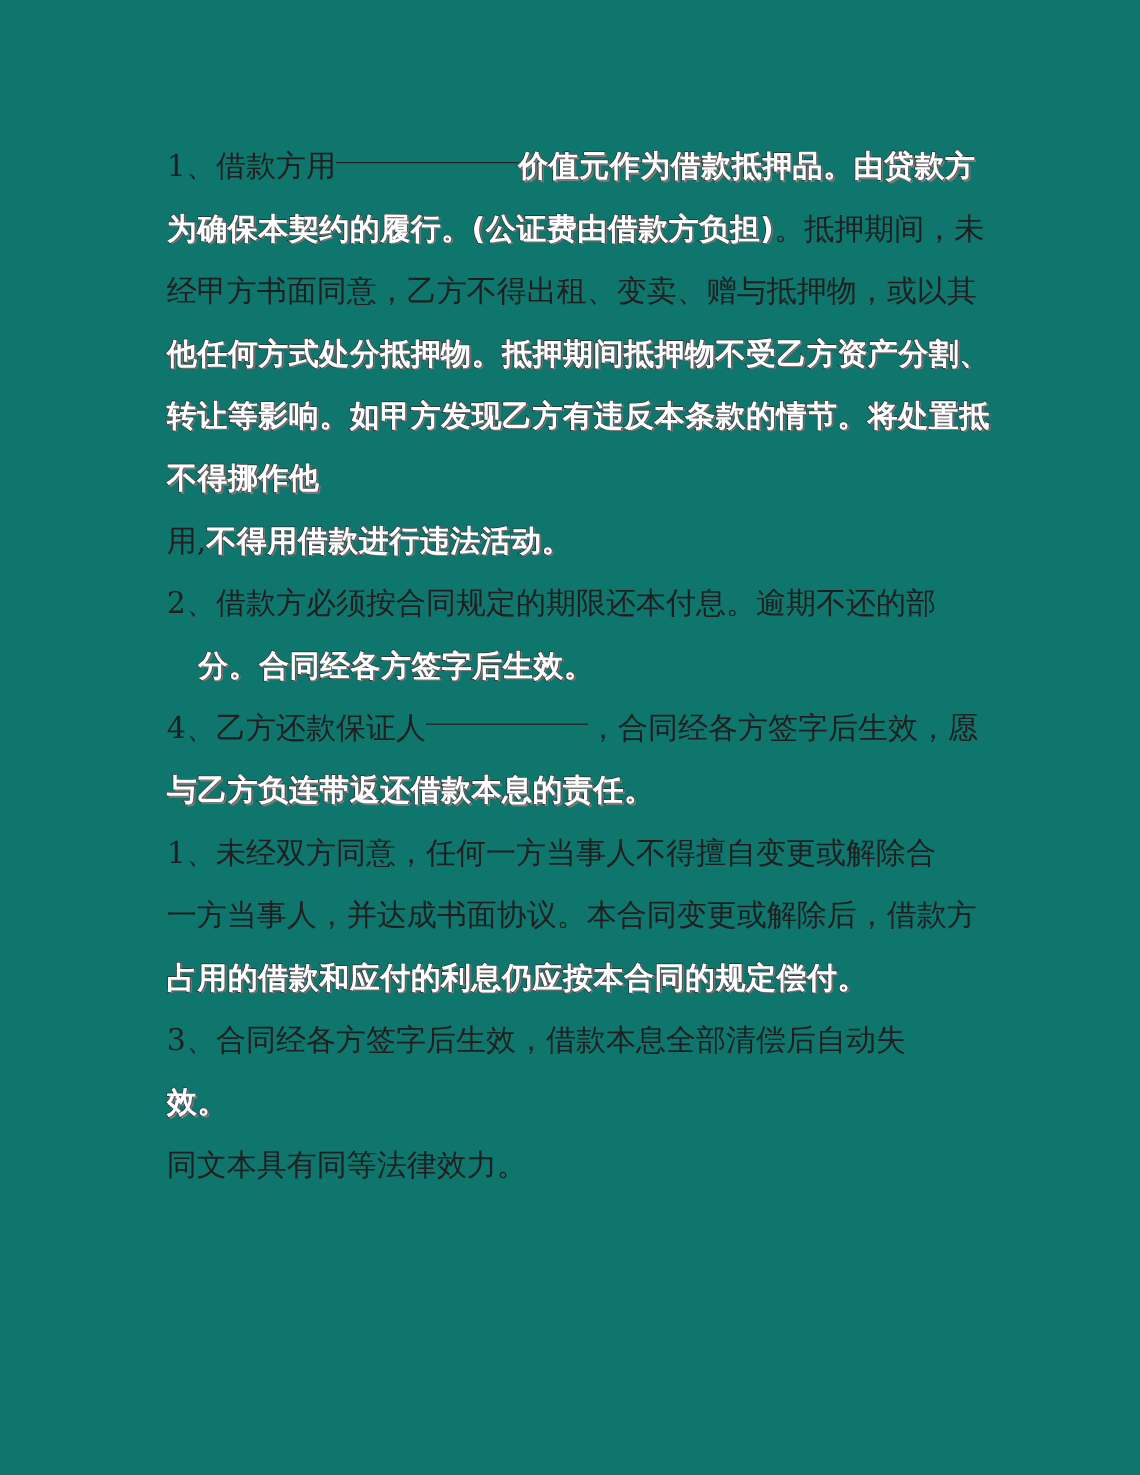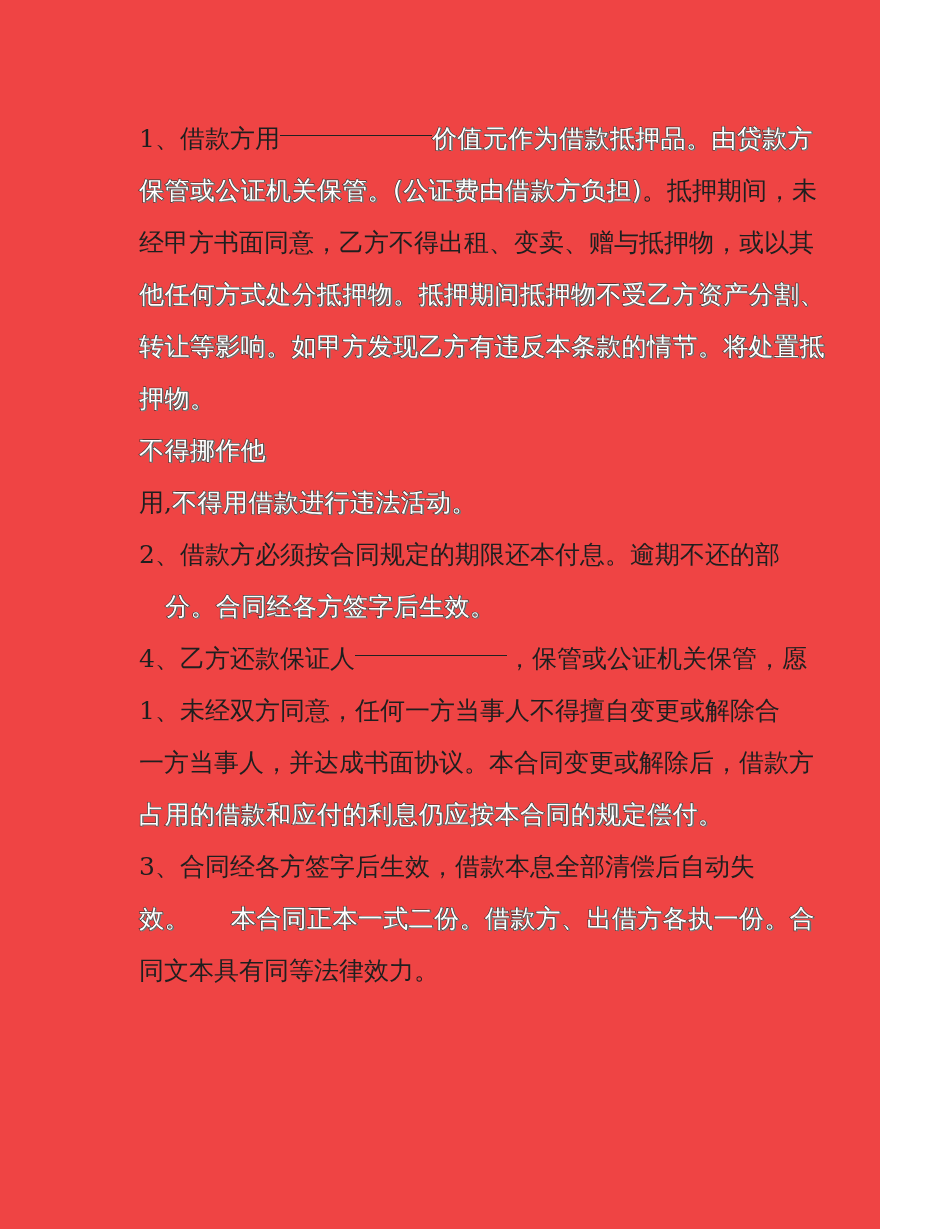--- a/index.html
+++ b/index.html
@@ -12,23 +12,23 @@
     width: 950px;
     height: 1229px;
     overflow: hidden;
     font-family: "DejaVu Serif", "Liberation Serif", serif;
     color: #1a1a1a;
     -webkit-font-smoothing: antialiased;
   }
 
   #page {
     position: relative;
-    width: 880px;
+    width: 950px;
     height: 1229px;
-    background: #ef4444;
+    background: #0f766e;
   }
 
   #doc-body {
     position: absolute;
     left: 139px;
     top: 113px;
     width: 676px;
   }
 
   
@@ -57,21 +57,21 @@
   .plain {
     font-family: "DejaVu Serif", "Liberation Serif", serif;
     font-weight: 400;
     color: #1f1f1f;
     font-size: 25px;
   }
 
   
   .outline {
     font-family: "DejaVu Sans", "Liberation Sans", sans-serif;
-    font-weight: 400;
+    font-weight: 700;
     font-size: 25px;
     color: #ffffff;
     -webkit-text-stroke: 1.1px #2a2a2a;
     paint-order: stroke fill;
     text-shadow:
        1px 0 0 #555,
        1.6px 1.1px 0 #7a7a7a;
     letter-spacing: 0.4px;
   }
 
@@ -94,67 +94,66 @@
 
 <div id="page">
   <div id="doc-body">
       <div class="line just">
         <span class="plain seg">1、借款方用</span>
         <span class="blank w-long seg"></span>
         <span class="outline seg">价值元作为借款抵押品。由贷款方</span>
         <span class="spacer"></span>
       </div>
       <div class="line just">
-        <span class="outline seg">保管或公证机关保管。(公证费由借款方负担)</span>
+        <span class="outline seg">为确保本契约的履行。(公证费由借款方负担)</span>
         <span class="plain seg">。抵押期间，未</span>
         <span class="spacer"></span>
       </div>
       <div class="line just">
         <span class="plain seg">经甲方书面同意，乙方不得出租、变卖、赠与抵押物，或以其</span>
         <span class="spacer"></span>
       </div>
       <div class="line just">
         <span class="outline seg">他任何方式处分抵押物。抵押期间抵押物不受乙方资产分割、</span>
         <span class="spacer"></span>
       </div>
       <div class="line just">
         <span class="outline seg">转让等影响。如甲方发现乙方有违反本条款的情节。将处置抵</span>
         <span class="spacer"></span>
       </div>
-      <div class="line"><span class="outline">押物。</span></div>
       <div class="line just">
         <span class="outline seg">不得挪作他</span>
         <span class="spacer"></span>
       </div>
       <div class="line"><span class="plain">用,</span><span class="outline">不得用借款进行违法活动。</span></div>
       <div class="line just">
         <span class="plain seg">2、借款方必须按合同规定的期限还本付息。逾期不还的部</span>
         <span class="spacer"></span>
       </div>
       <div class="line"><span class="indent-1"></span><span class="outline">分。合同经各方签字后生效。</span></div>
       <div class="line just">
         <span class="plain seg">4、乙方还款保证人</span>
         <span class="blank w-long seg"></span>
-        <span class="plain seg">，保管或公证机关保管，愿</span>
+        <span class="plain seg">，合同经各方签字后生效，愿</span>
         <span class="spacer"></span>
       </div>
+      <div class="line"><span class="outline">与乙方负连带返还借款本息的责任。</span></div>
       <div class="line just">
         <span class="plain seg">1、未经双方同意，任何一方当事人不得擅自变更或解除合</span>
         <span class="spacer"></span>
       </div>
       <div class="line just">
         <span class="plain seg">一方当事人，并达成书面协议。本合同变更或解除后，借款方</span>
         <span class="spacer"></span>
       </div>
       <div class="line"><span class="outline">占用的借款和应付的利息仍应按本合同的规定偿付。</span></div>
       <div class="line just">
         <span class="plain seg">3、合同经各方签字后生效，借款本息全部清偿后自动失</span>
         <span class="spacer"></span>
       </div>
       <div class="line just">
         <span class="outline seg">效。</span>
         <span class="gap-wide seg"></span>
-        <span class="outline seg">本合同正本一式二份。借款方、出借方各执一份。合</span>
         <span class="spacer"></span>
       </div>
       <div class="line"><span class="plain">同文本具有同等法律效力。</span></div>
     </div>
 </div>
 
 </body></html>

